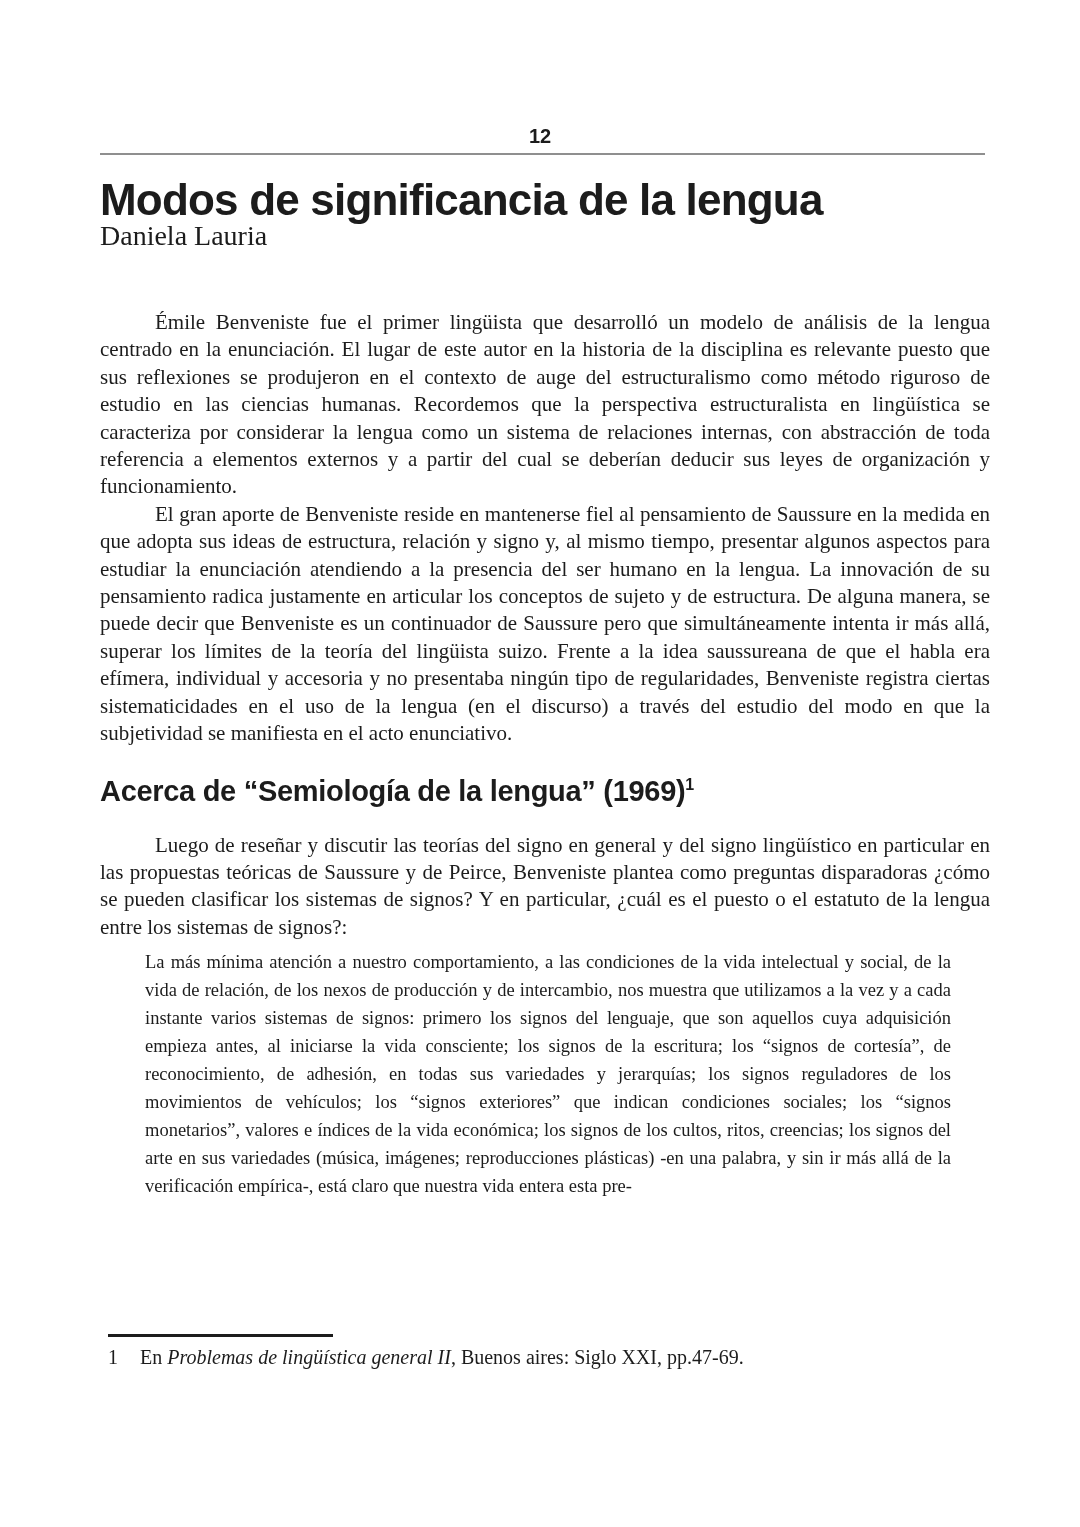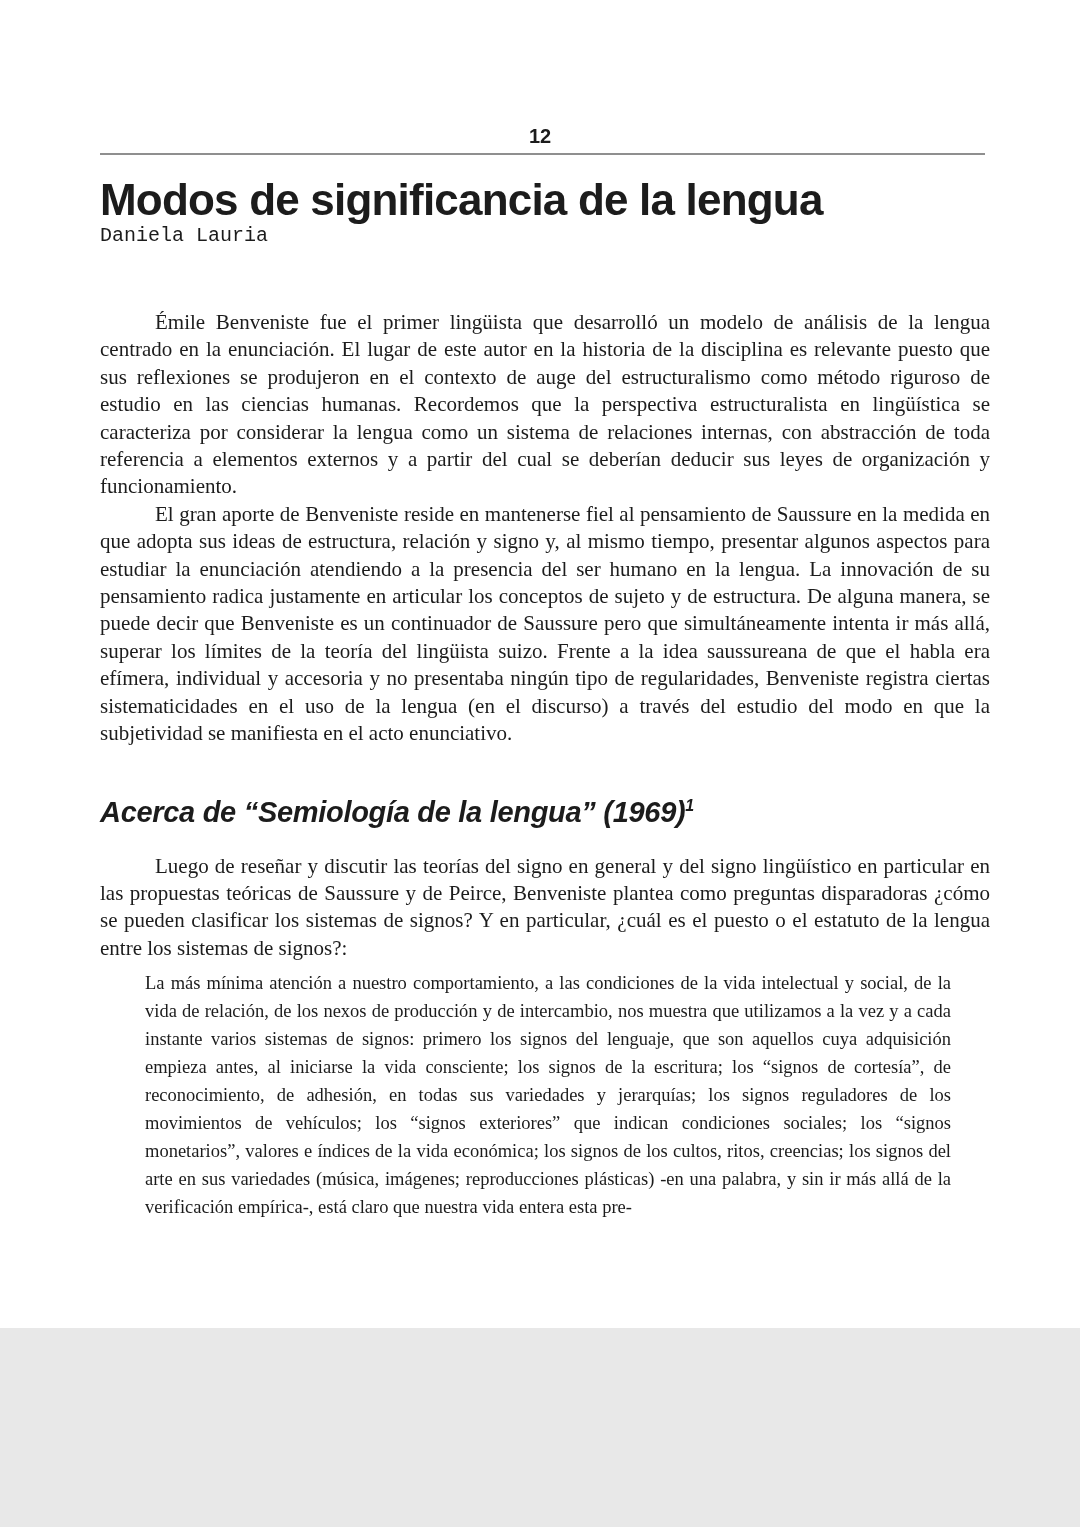--- a/index.html
+++ b/index.html
@@ -4,21 +4,21 @@
 <style>
   :root{
     --text:#1c1c1c;
     --background:#ffffff;
     --header-rule:#8f8f8f;
     --footnote-rule:#1c1c1c;
   }
   html,body{margin:0;padding:0;background:#e8e8e8;}
   .page{
     position:relative;
-    width:1080px;height:1328px;
+    width:1080px;height:1527px;
     margin:0 auto;
     background:var(--background);
     color:var(--text);
     font-family:"Liberation Serif",serif;
     overflow:hidden;
   }
   .content{margin-left:100px;width:890px;}
   .page-number{
     padding-top:124px;
     text-align:center;
@@ -33,38 +33,37 @@
   }
   h1.article-title{
     margin:26px 0 0 0;
     font-family:Liberation Sans, sans-serif;
     font-weight:bold;
     font-size:44px;line-height:38px;
     letter-spacing:-0.8px;
   }
   .article-author{
     margin:2px 0 0 0;
-    font-size:20px;line-height:30px;font-family:Liberation Mono, monospace;
+    font-size:28px;line-height:30px;
   }
   p.body-par{
     margin:0;
     font-size:21px;
     line-height:27.4px;
     text-align:justify;
     text-indent:55px;
     hyphens:auto;-webkit-hyphens:auto;
   }
   p.first-par{margin-top:58px;}
   h2.section-heading{
-    margin:48px 0 24px 0;
+    margin:27px 0 24px 0;
     font-family:"Liberation Sans",sans-serif;
     font-weight:bold;
     font-size:29px;line-height:33px;
     letter-spacing:-0.3px;
-    font-style:italic;
   }
   h2.section-heading sup{font-size:16px;line-height:0;}
   blockquote.quote-block{
     margin:7px 39px 0 45px;
     font-size:18.5px;
     line-height:28px;
     text-align:justify;
     hyphens:auto;-webkit-hyphens:auto;
   }
   .footnote-area{

